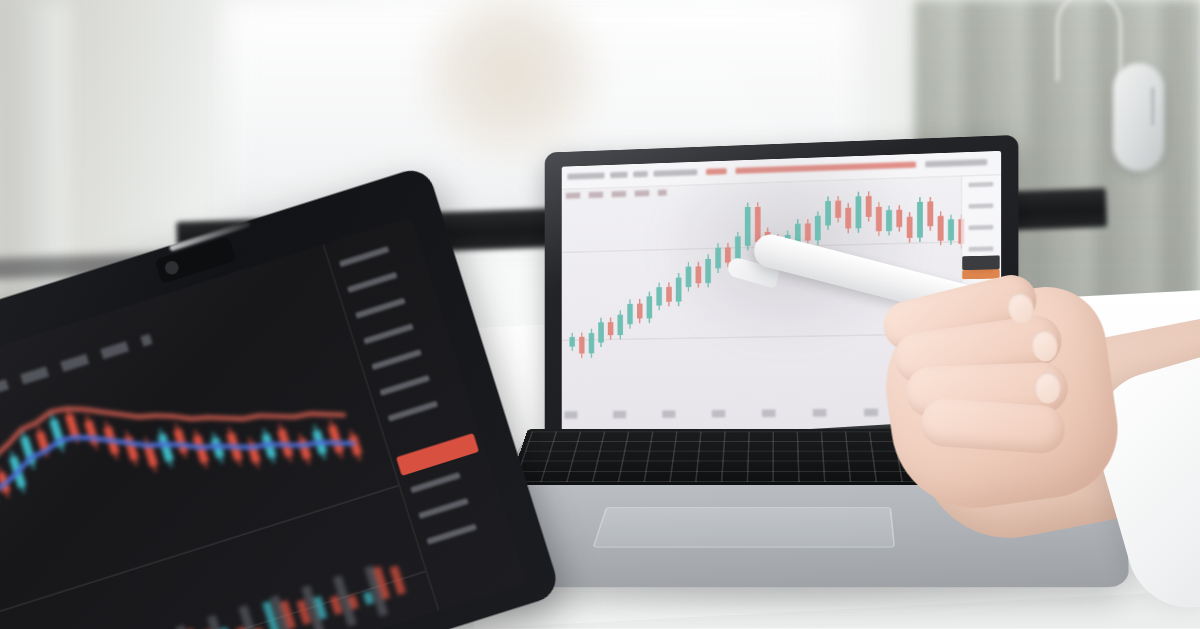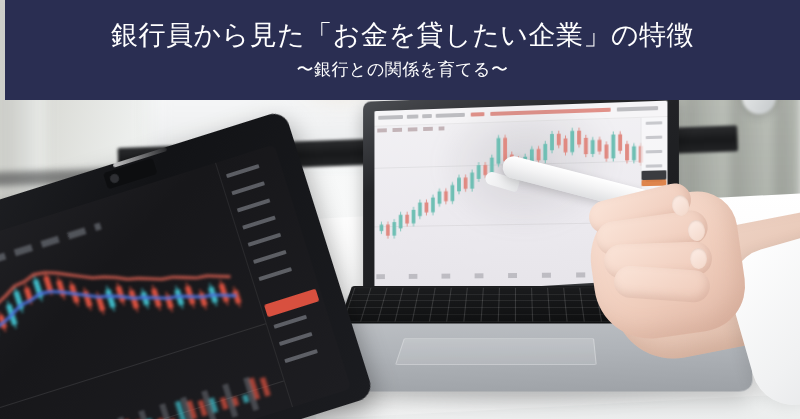--- a/index.html
+++ b/index.html
@@ -667,18 +667,14 @@
     <div class="hand"></div>
     <div class="finger f1"></div>
     <div class="finger f2"></div>
     <div class="finger f3"></div>
     <div class="finger f4"></div>
     <div class="nail n1"></div>
     <div class="nail n2"></div>
     <div class="nail n3"></div>
   </div>
 
-  <div class="banner">
-    <div class="banner-title">銀行員から見た「お金を貸したい企業」の特徴</div>
-    <div class="banner-sub">〜銀行との関係を育てる〜</div>
-  </div>
 
 </div>
 
 </body></html>

